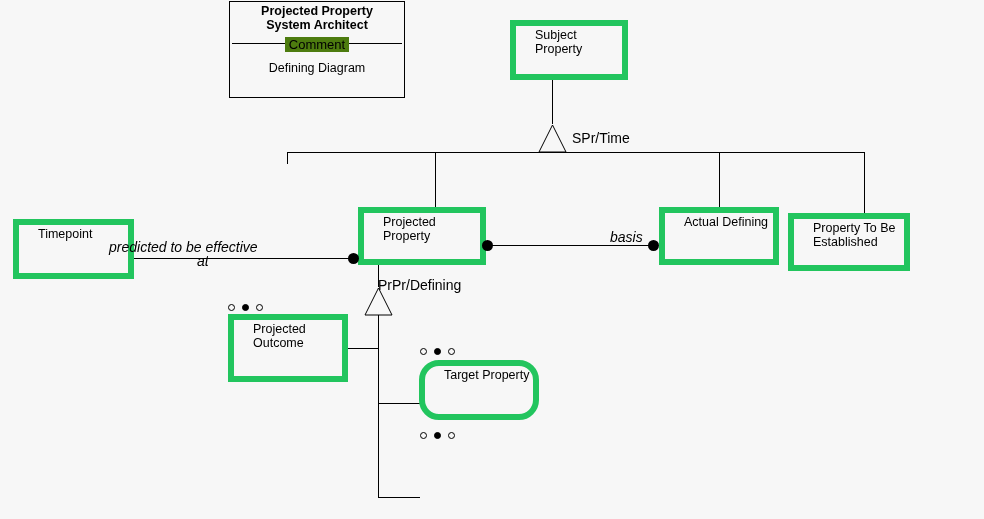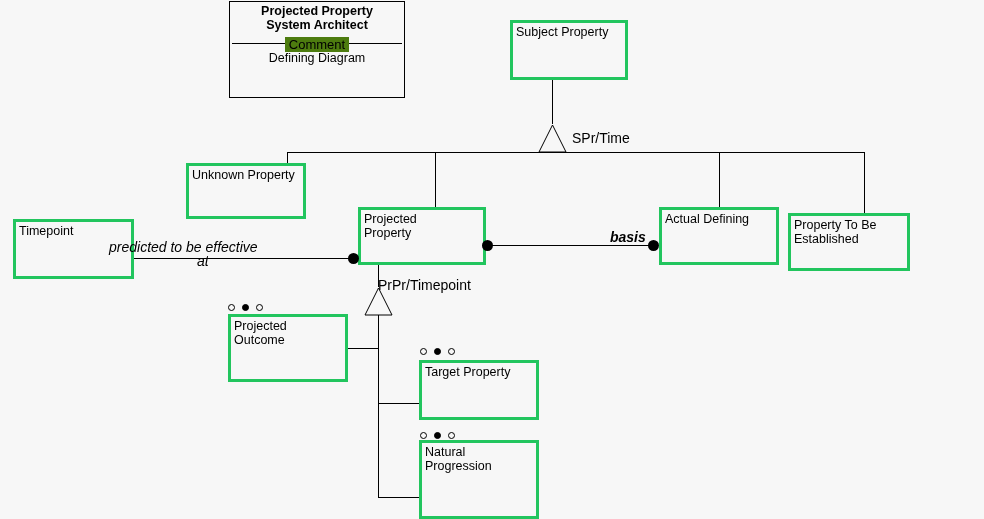--- a/index.html
+++ b/index.html
@@ -20,25 +20,25 @@
     position: absolute;
     left: 0; top: 0;
     width: 792px;
     height: 519px;
     background: #f7f7f7;
   }
   
   .node {
     position: absolute;
     box-sizing: border-box;
-    border: 3px solid #22c55e;
+    border: 6px solid #22c55e;
     background: #f7f7f7;
     font-size: 12.5px;
     line-height: 14px;
-    padding: 2px 0 0 3px;
+    padding: 2px 0 0 19px;
     white-space: pre-line;
     z-index: 5;
   }
   .title-block {
     position: absolute;
     box-sizing: border-box;
     border: 1px solid #000;
     background: #f7f7f7;
     z-index: 6;
     text-align: center;
@@ -66,20 +66,21 @@
     position: relative;
     display: inline-block;
     background: #4d7c0f;
     padding: 0 4px;
     font-size: 13px;
     line-height: 15px;
   }
   .tb-body {
     font-size: 12.5px;
     line-height: 15px;
+    margin-top: 10px;
   }
   .hline {
     position: absolute;
     height: 1px;
     background: #000;
     z-index: 2;
   }
   .vline {
     position: absolute;
     width: 1px;
@@ -153,47 +154,46 @@
 
   <div class="vline" style="left:287px; top:152px; height:12px;"></div>
   <div class="vline" style="left:435px; top:152px; height:55px;"></div>
   <div class="vline" style="left:719px; top:152px; height:55px;"></div>
   <div class="vline" style="left:864px; top:152px; height:61px;"></div>
 
   <div class="node" style="left:510px; top:20px; width:118px; height:60px;">Subject Property</div>
 
   <div class="label" style="left:572px; top:131px;">SPr/Time</div>
 
-  <div class="node" style="left:186px; top:163px; width:120px; height:56px;">Unknown Property</div>
 
   <div class="node" style="left:358px; top:207px; width:128px; height:58px;">Projected
 Property</div>
 
   <div class="node" style="left:659px; top:207px; width:120px; height:58px;">Actual Defining</div>
 
   <div class="node" style="left:788px; top:213px; width:122px; height:58px;">Property To Be
 Established</div>
 
   <div class="node" style="left:0px; top:219px; width:121px; height:60px;margin-left:13px;">Timepoint</div>
 
   <div class="hline" style="left:121px; top:258px; width:238px;"></div>
   <div class="dot" style="left:348px; top:253px;"></div>
   <div class="label ital" style="left:109px; top:240px;">predicted to be effective</div>
   <div class="label ital" style="left:197px; top:254px;">at</div>
 
   <div class="hline" style="left:487px; top:245px; width:166px;"></div>
   <div class="dot" style="left:482px; top:240px;"></div>
   <div class="dot" style="left:648px; top:240px;"></div>
-  <div class="label ital" style="left:610px; top:230px;font-weight:bold;">basis</div>
+  <div class="label ital" style="left:610px; top:230px;">basis</div>
 
   <div class="vline" style="left:378px; top:265px; height:22px;"></div>
   <svg class="tri" style="left:364px; top:287px;" width="29" height="29" viewBox="0 0 29 29">
     <polygon points="14.5,1 28,28 1,28" fill="#f7f7f7" stroke="#000" stroke-width="1"></polygon>
   </svg>
-  <div class="label" style="left:378px; top:278px;">PrPr/Timepoint</div>
+  <div class="label" style="left:378px; top:278px;">PrPr/Defining</div>
 
   <div class="vline" style="left:378px; top:315px; height:182px;"></div>
 
   <div class="hline" style="left:348px; top:348px; width:31px;"></div>
 
   <div class="hline" style="left:378px; top:403px; width:42px;"></div>
 
   <div class="hline" style="left:378px; top:497px; width:42px;"></div>
 
   <div class="markers" style="left:228px; top:304px;">
@@ -202,23 +202,21 @@
     <span class="mk"></span>
   </div>
   <div class="node" style="left:228px; top:314px; width:120px; height:68px;">Projected
 Outcome</div>
 
   <div class="markers" style="left:420px; top:348px;">
     <span class="mk"></span>
     <span class="mk filled"></span>
     <span class="mk"></span>
   </div>
-  <div class="node" style="left:419px; top:360px; width:120px; height:60px;">Target Property</div>
+  <div class="node" style="left:419px; top:360px; width:120px; height:60px;border-radius:20px;">Target Property</div>
 
   <div class="markers" style="left:420px; top:432px;">
     <span class="mk"></span>
     <span class="mk filled"></span>
     <span class="mk"></span>
   </div>
-  <div class="node" style="left:419px; top:440px; width:120px; height:79px;">Natural
-Progression</div>
 
 </div>
 
 </body></html>

